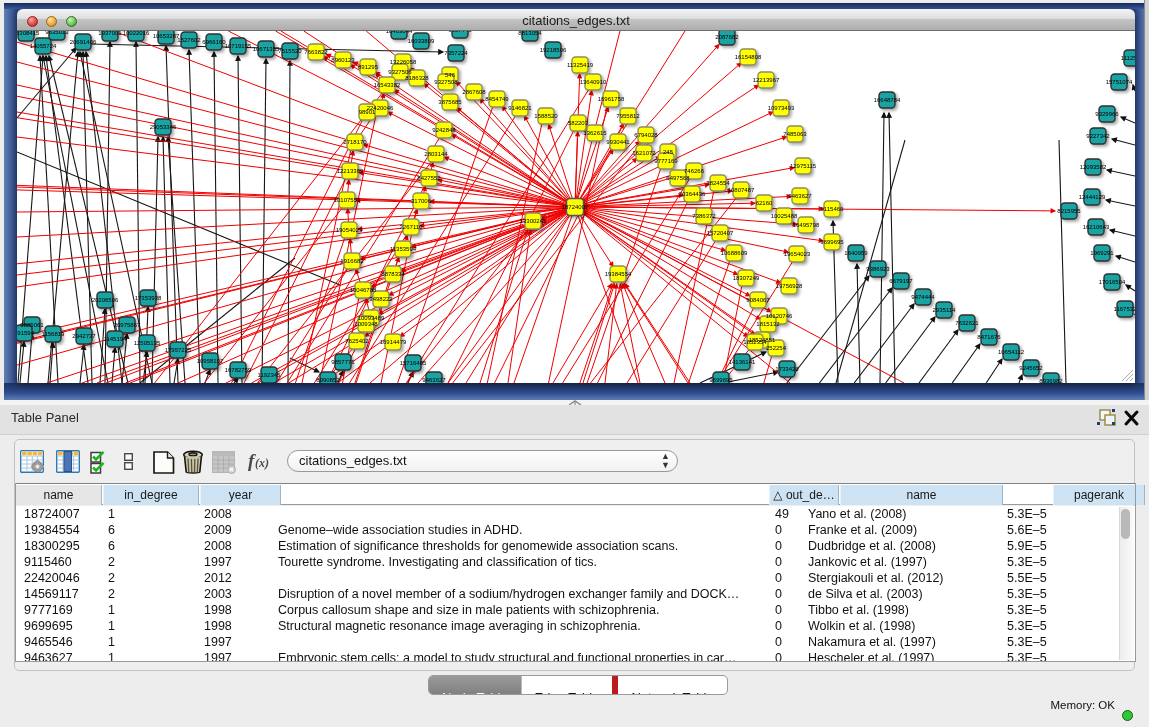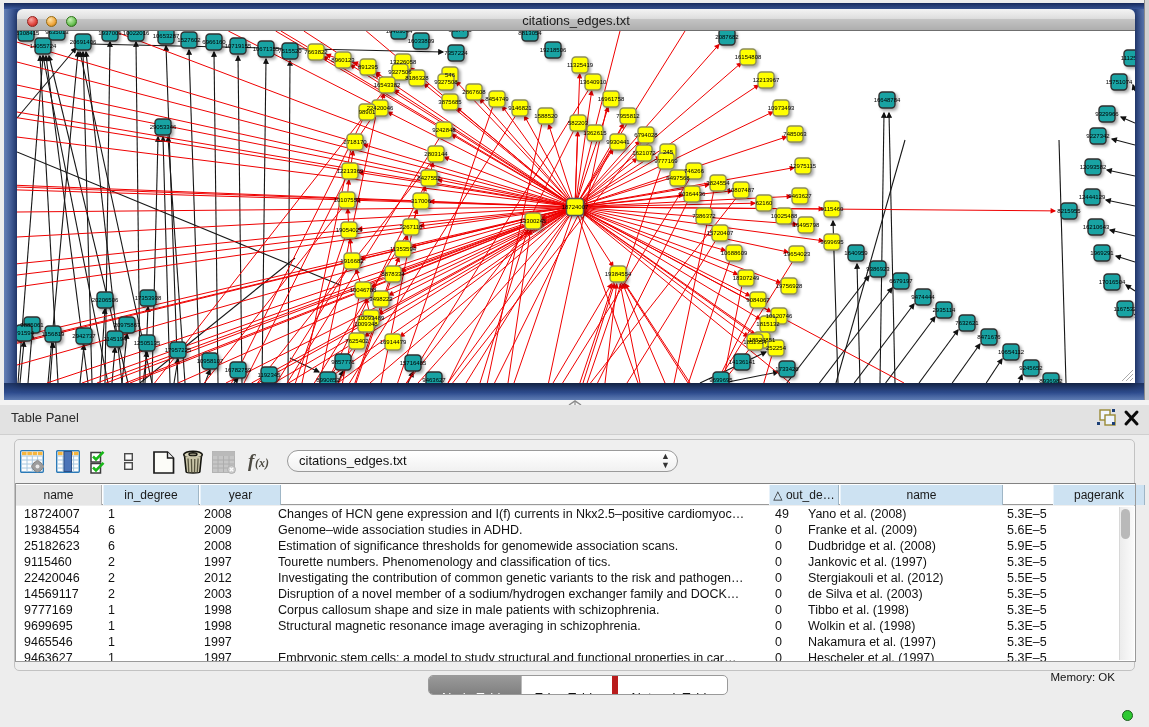--- a/index.html
+++ b/index.html
@@ -25,21 +25,21 @@
 .c1{position:absolute;left:8px}.c2{position:absolute;left:92px}.c3{position:absolute;left:188px}.c4{position:absolute;left:262px}.c5{position:absolute;left:759px}.c6{position:absolute;left:792px}.c7{position:absolute;left:991px}
 #tbl-left{position:absolute;left:15px;top:483px;width:1px;height:178px;background:#9a9a9a}
 #tbl-right{position:absolute;left:1135px;top:483px;width:1px;height:178px;background:#9a9a9a}
 #tbl-bottom{position:absolute;left:15px;top:661px;width:1121px;height:1px;background:#9a9a9a}
 #vscroll{position:absolute;left:1119px;top:507px;width:15px;height:153px;background:linear-gradient(90deg,#ececec,#fbfbfb);border-left:1px solid #d8d8d8}
 #vthumb{position:absolute;left:1121px;top:509px;width:9px;height:30px;background:#b9b9b9;border-radius:5px}
 #tabs{position:absolute;left:428px;top:675px;height:20px;border:1px solid #9a9a9a;border-radius:5px;background:#fff;font-size:13px;color:#111;overflow:hidden;display:flex}
 .tab{height:20px;line-height:19px;padding:12px 13px}
 .tab.sel{background:linear-gradient(180deg,#9a9a9a,#787878);color:#fff}
 .tab.mid{border-left:1px solid #bbb;border-right:6px solid #b91c1c}
-#memory{position:absolute;left:0;top:671px;width:1115px;text-align:right;font-size:11.5px;color:#111}
+#memory{position:absolute;left:0;top:699px;width:1115px;text-align:right;font-size:11.5px;color:#111}
 #memdot{position:absolute;left:1122px;top:710px;width:11px;height:11px;border-radius:50%;background:#2ec932;border:1.5px solid #1c5c1c}
 </style></head>
 <body>
 <div id="desktop"></div>
 <div style="position:absolute;left:4px;top:3px;width:13px;height:397px;background:linear-gradient(90deg,#647fb4,#2a4585)"></div>
 <div style="position:absolute;left:1135px;top:3px;width:9px;height:397px;background:linear-gradient(90deg,#2a4585,#5672a9)"></div>
 <div style="position:absolute;left:4px;top:3px;width:1140px;height:6px;background:linear-gradient(180deg,#16295a,#3b5a9f)"></div>
 <div style="position:absolute;left:4px;top:383px;width:1140px;height:17px;background:linear-gradient(180deg,#1d3361 0%,#2d4b8d 55%,#5e7cb3 100%)"></div>
 <div id="win"></div>
 <div id="titlebar"></div>
@@ -719,57 +719,55 @@
  <div class="hc" style="left:184px;width:81px">year</div>
  <div class="hc" style="left:753px;width:70px">△ out_de…</div>
  <div class="hc" style="left:824px;width:163px">name</div>
  <div class="hc" style="left:1037px;width:92px">pagerank</div>
 </div>
 <div id="tbody">
  <div class="row" style="top:0">
       <span class="c1">18724007</span>
       <span class="c2">1</span>
       <span class="c3">2008</span>
-      <span class="c4">Changes of HCN gene expression and I(f) currents in Nkx2.5–positive cardiomyoc…</span>
       <span class="c5">49</span>
       <span class="c6">Yano et al. (2008)</span>
       <span class="c7">5.3E–5</span>
     </div>
  <div class="row" style="top:16px">
       <span class="c1">19384554</span>
       <span class="c2">6</span>
       <span class="c3">2009</span>
       <span class="c4">Genome–wide association studies in ADHD.</span>
       <span class="c5">0</span>
       <span class="c6">Franke et al. (2009)</span>
       <span class="c7">5.6E–5</span>
     </div>
  <div class="row" style="top:32px">
-      <span class="c1">25182623</span>
+      <span class="c1">18300295</span>
       <span class="c2">6</span>
       <span class="c3">2008</span>
       <span class="c4">Estimation of significance thresholds for genomewide association scans.</span>
       <span class="c5">0</span>
       <span class="c6">Dudbridge et al. (2008)</span>
       <span class="c7">5.9E–5</span>
     </div>
  <div class="row" style="top:48px">
       <span class="c1">9115460</span>
       <span class="c2">2</span>
       <span class="c3">1997</span>
-      <span class="c4">Tourette numbers. Phenomenology and classification of tics.</span>
+      <span class="c4">Tourette syndrome. Investigating and classification of tics.</span>
       <span class="c5">0</span>
       <span class="c6">Jankovic et al. (1997)</span>
       <span class="c7">5.3E–5</span>
     </div>
  <div class="row" style="top:64px">
       <span class="c1">22420046</span>
       <span class="c2">2</span>
       <span class="c3">2012</span>
-      <span class="c4">Investigating the contribution of common genetic variants to the risk and pathogen…</span>
       <span class="c5">0</span>
       <span class="c6">Stergiakouli et al. (2012)</span>
       <span class="c7">5.5E–5</span>
     </div>
  <div class="row" style="top:80px">
       <span class="c1">14569117</span>
       <span class="c2">2</span>
       <span class="c3">2003</span>
       <span class="c4">Disruption of a novel member of a sodium/hydrogen exchanger family and DOCK…</span>
       <span class="c5">0</span>

